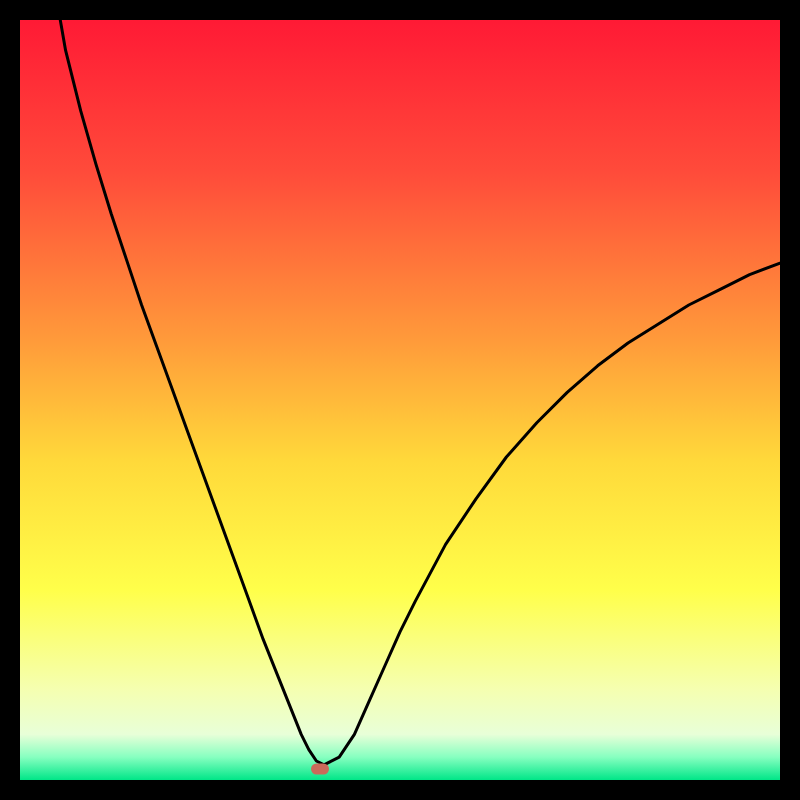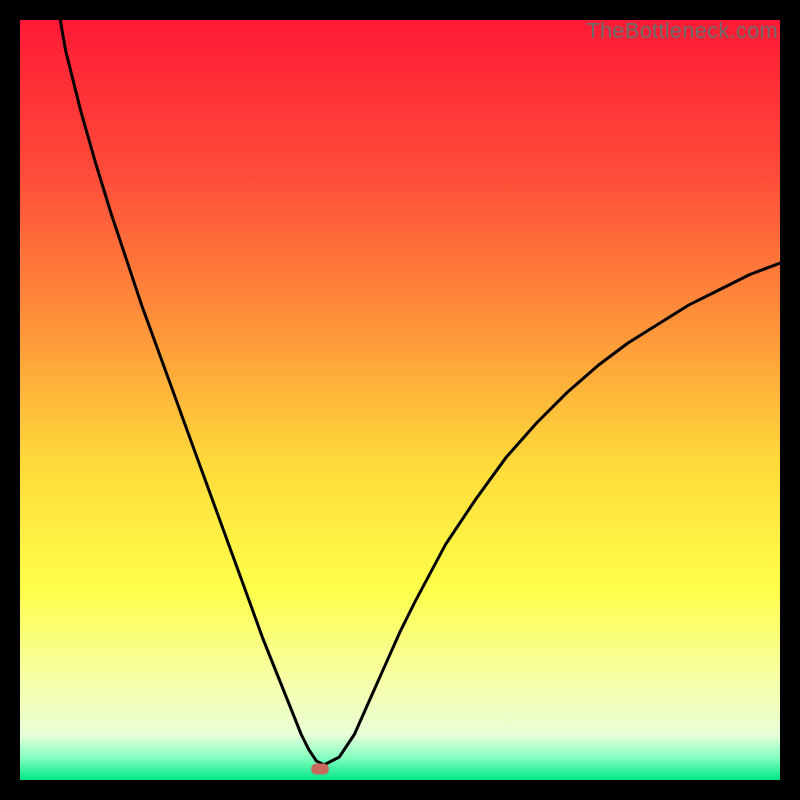--- a/index.html
+++ b/index.html
@@ -62,14 +62,13 @@
           <stop offset="97%" stop-color="#86ffc0"></stop>
           <stop offset="100%" stop-color="#00e688"></stop>
         </linearGradient>
     </defs>
     <rect x="0" y="0" width="760" height="760" fill="url(#bg-grad)"></rect>
     <polyline id="curve" fill="none" stroke="#000" stroke-width="3" stroke-linejoin="round" stroke-linecap="round" points="40.28,0.00 45.60,30.40 60.80,91.20 76.00,144.40 91.20,193.80 106.40,239.40 121.60,285.00 136.80,326.80 152.00,368.60 167.20,410.40 182.40,452.20 197.60,494.00 212.80,535.80 228.00,577.60 243.20,619.40 258.40,657.40 273.60,695.40 281.20,714.40 288.80,729.60 296.40,741.00 304.00,744.80 319.20,737.20 334.40,714.40 349.60,680.20 364.80,646.00 380.00,611.80 395.20,581.40 425.60,524.40 456.00,478.80 486.40,437.00 516.80,402.80 547.20,372.40 577.60,345.80 608.00,323.00 638.40,304.00 668.80,285.00 699.20,269.80 729.60,254.60 760.00,243.20"></polyline>
   </svg>
 
   <div class="marker" id="marker" style="left: 300.2px; top: 748.6px; background: rgb(201, 106, 90);"></div>
 
-  <div class="watermark">TheBottleneck.com</div>
 </div>
 
 </body></html>

